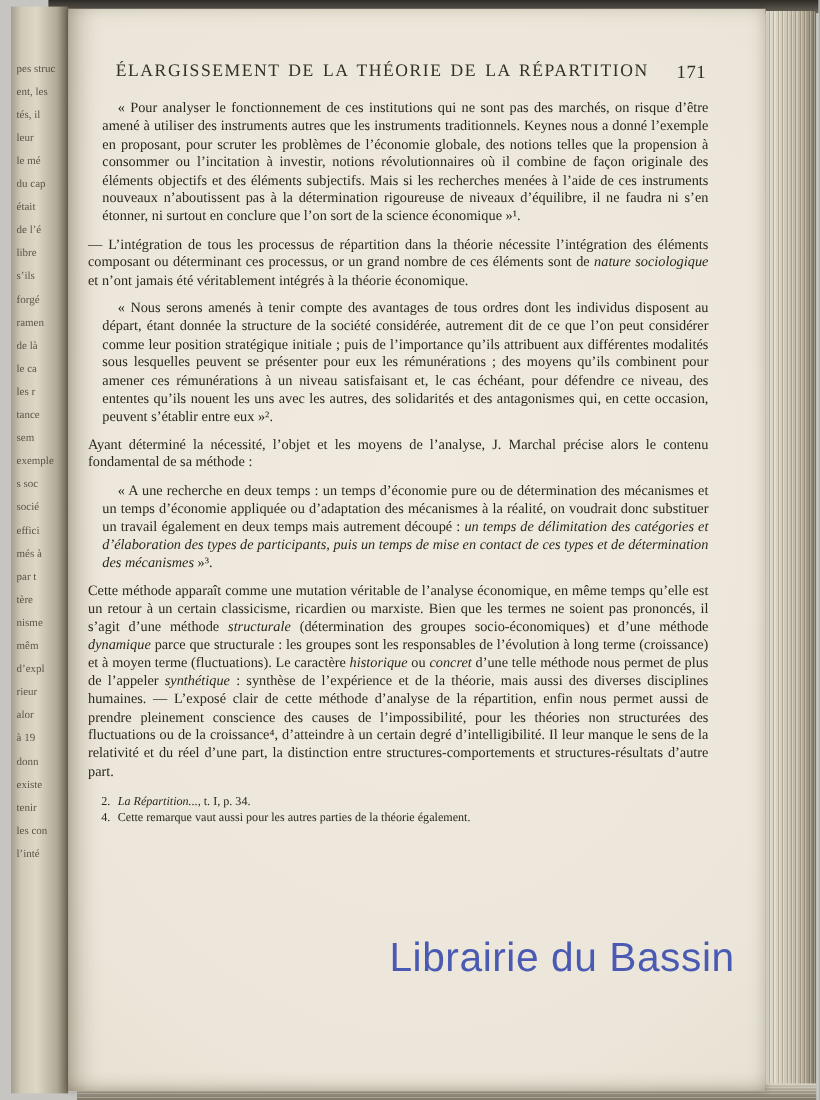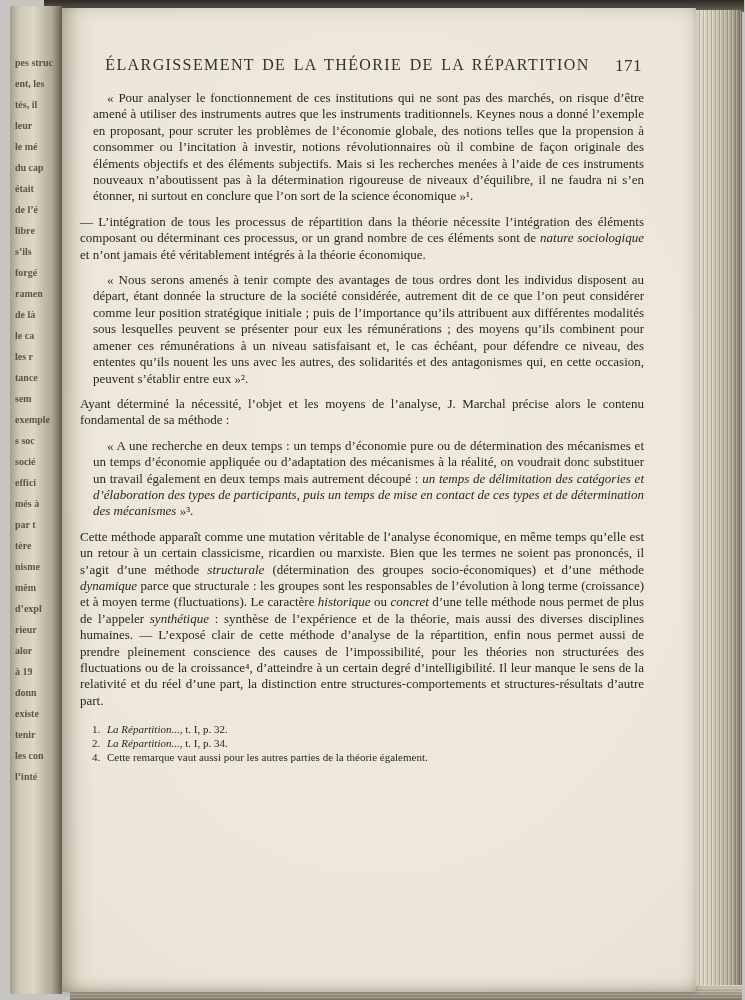--- a/index.html
+++ b/index.html
@@ -5,21 +5,21 @@
   html,body{margin:0;padding:0;background:#9a9a98;}
   .photo{position:relative;width:745px;height:1000px;margin:0 auto;overflow:hidden;
          background:var(--background,#c6c5c1);font-family:"Liberation Serif",serif;}
   .top-edge{position:absolute;left:44px;top:0;width:700px;height:12px;z-index:0;
             background:linear-gradient(180deg,#2e2b26,#6b655a);}
   
   .gutter{position:absolute;left:10px;top:6px;width:52px;height:988px;z-index:1;
           background:linear-gradient(90deg,#a49e8e 0%,#cfc9b8 18%,#ddd7c6 45%,#b0a996 80%,#6e6756 100%);}
   .fragments{position:absolute;top:46px;left:5px;right:9px;bottom:40px;overflow:hidden;}
   .fragment{font-size:10px;line-height:21px;color:#3f3a2e;white-space:nowrap;
-            filter:blur(.4px);opacity:.82;font-weight:bold;}
+            filter:blur(.4px);opacity:.82;}
   
   .page{position:absolute;left:62px;top:8px;width:634px;height:984px;z-index:2;box-sizing:border-box;
         padding:48px 52px 0 18px;
         background:radial-gradient(120% 100% at 50% 45%, #f0ebde 0%, var(--page,#ebe6d9) 55%, #dcd6c6 100%);
         box-shadow:inset 16px 0 24px -12px rgba(80,65,40,.5), inset -8px 0 16px -10px rgba(80,65,40,.35),
                    inset 0 -10px 18px -12px rgba(80,65,40,.4), 0 0 6px rgba(0,0,0,.25);}
   .page-header{position:relative;height:18px;margin-bottom:16px;color:#34312a;}
   .running-head{position:absolute;left:50%;transform:translateX(-53%);white-space:nowrap;
                 font-size:16px;letter-spacing:1.4px;word-spacing:2px;}
   .page-number{position:absolute;right:2px;top:0;font-size:17px;letter-spacing:.5px;}
@@ -95,22 +95,22 @@
     </div>
     <div class="body-text" id="body-text">
         <p class="para quote"><span>« Pour analyser le fonctionnement de ces institutions qui ne sont pas des marchés, on risque d’être amené à utiliser des instruments autres que les instruments traditionnels. Keynes nous a donné l’exemple en proposant, pour scruter les problèmes de l’économie globale, des notions telles que la propension à consommer ou l’incitation à investir, notions révolutionnaires où il combine de façon originale des éléments objectifs et des éléments subjectifs. Mais si les recherches menées à l’aide de ces instruments nouveaux n’aboutissent pas à la détermination rigoureuse de niveaux d’équilibre, il ne faudra ni s’en étonner, ni surtout en conclure que l’on sort de la science économique »¹.</span></p>
         <p class="para"><span>— L’intégration de tous les processus de répartition dans la théorie nécessite l’intégration des éléments composant ou déterminant ces processus, or un grand nombre de ces éléments sont de </span><i>nature sociologique</i><span> et n’ont jamais été véritablement intégrés à la théorie économique.</span></p>
         <p class="para quote"><span>« Nous serons amenés à tenir compte des avantages de tous ordres dont les individus disposent au départ, étant donnée la structure de la société considérée, autrement dit de ce que l’on peut considérer comme leur position stratégique initiale ; puis de l’importance qu’ils attribuent aux différentes modalités sous lesquelles peuvent se présenter pour eux les rémunérations ; des moyens qu’ils combinent pour amener ces rémunérations à un niveau satisfaisant et, le cas échéant, pour défendre ce niveau, des ententes qu’ils nouent les uns avec les autres, des solidarités et des antagonismes qui, en cette occasion, peuvent s’établir entre eux »².</span></p>
         <p class="para"><span>Ayant déterminé la nécessité, l’objet et les moyens de l’analyse, J. Marchal précise alors le contenu fondamental de sa méthode :</span></p>
         <p class="para quote"><span>« A une recherche en deux temps : un temps d’économie pure ou de détermination des mécanismes et un temps d’économie appliquée ou d’adaptation des mécanismes à la réalité, on voudrait donc substituer un travail également en deux temps mais autrement découpé : </span><i>un temps de délimitation des catégories et d’élaboration des types de participants, puis un temps de mise en contact de ces types et de détermination des mécanismes</i><span> »³.</span></p>
         <p class="para"><span>Cette méthode apparaît comme une mutation véritable de l’analyse économique, en même temps qu’elle est un retour à un certain classicisme, ricardien ou marxiste. Bien que les termes ne soient pas prononcés, il s’agit d’une méthode </span><i>structurale</i><span> (détermination des groupes socio-économiques) et d’une méthode </span><i>dynamique</i><span> parce que structurale : les groupes sont les responsables de l’évolution à long terme (croissance) et à moyen terme (fluctuations). Le caractère </span><i>historique</i><span> ou </span><i>concret</i><span> d’une telle méthode nous permet de plus de l’appeler </span><i>synthétique</i><span> : synthèse de l’expérience et de la théorie, mais aussi des diverses disciplines humaines. — L’exposé clair de cette méthode d’analyse de la répartition, enfin nous permet aussi de prendre pleinement conscience des causes de l’impossibilité, pour les théories non structurées des fluctuations ou de la croissance⁴, d’atteindre à un certain degré d’intelligibilité. Il leur manque le sens de la relativité et du réel d’une part, la distinction entre structures-comportements et structures-résultats d’autre part.</span></p>
       </div>
     <div class="footnotes" id="footnotes">
-        <div class="footnote"><span class="fn-num">1.</span><i>La Répartition...,</i><span> t. I, p. 32.</span></div>
         <div class="footnote"><span class="fn-num">2.</span><i>La Répartition...,</i><span> t. I, p. 34.</span></div>
         <div class="footnote"><span class="fn-num">4.</span><span>Cette remarque vaut aussi pour les autres parties de la théorie également.</span></div>
       </div>
   </div>
 
   <div class="page-stack"></div>
   <div class="bottom-stack"></div>
 
+  <div class="watermark">Librairie du Bassin</div>
 </div>
 
 </body></html>

